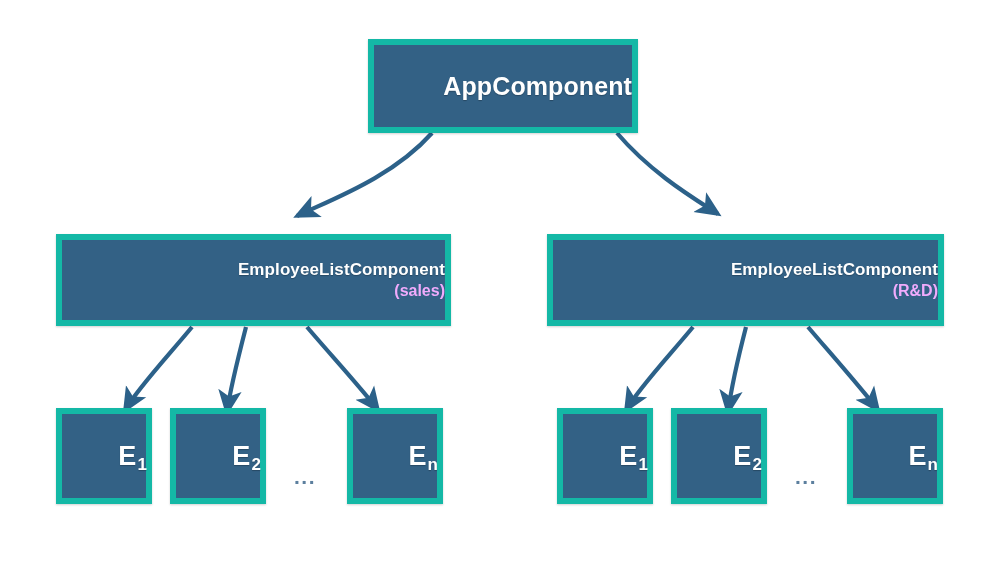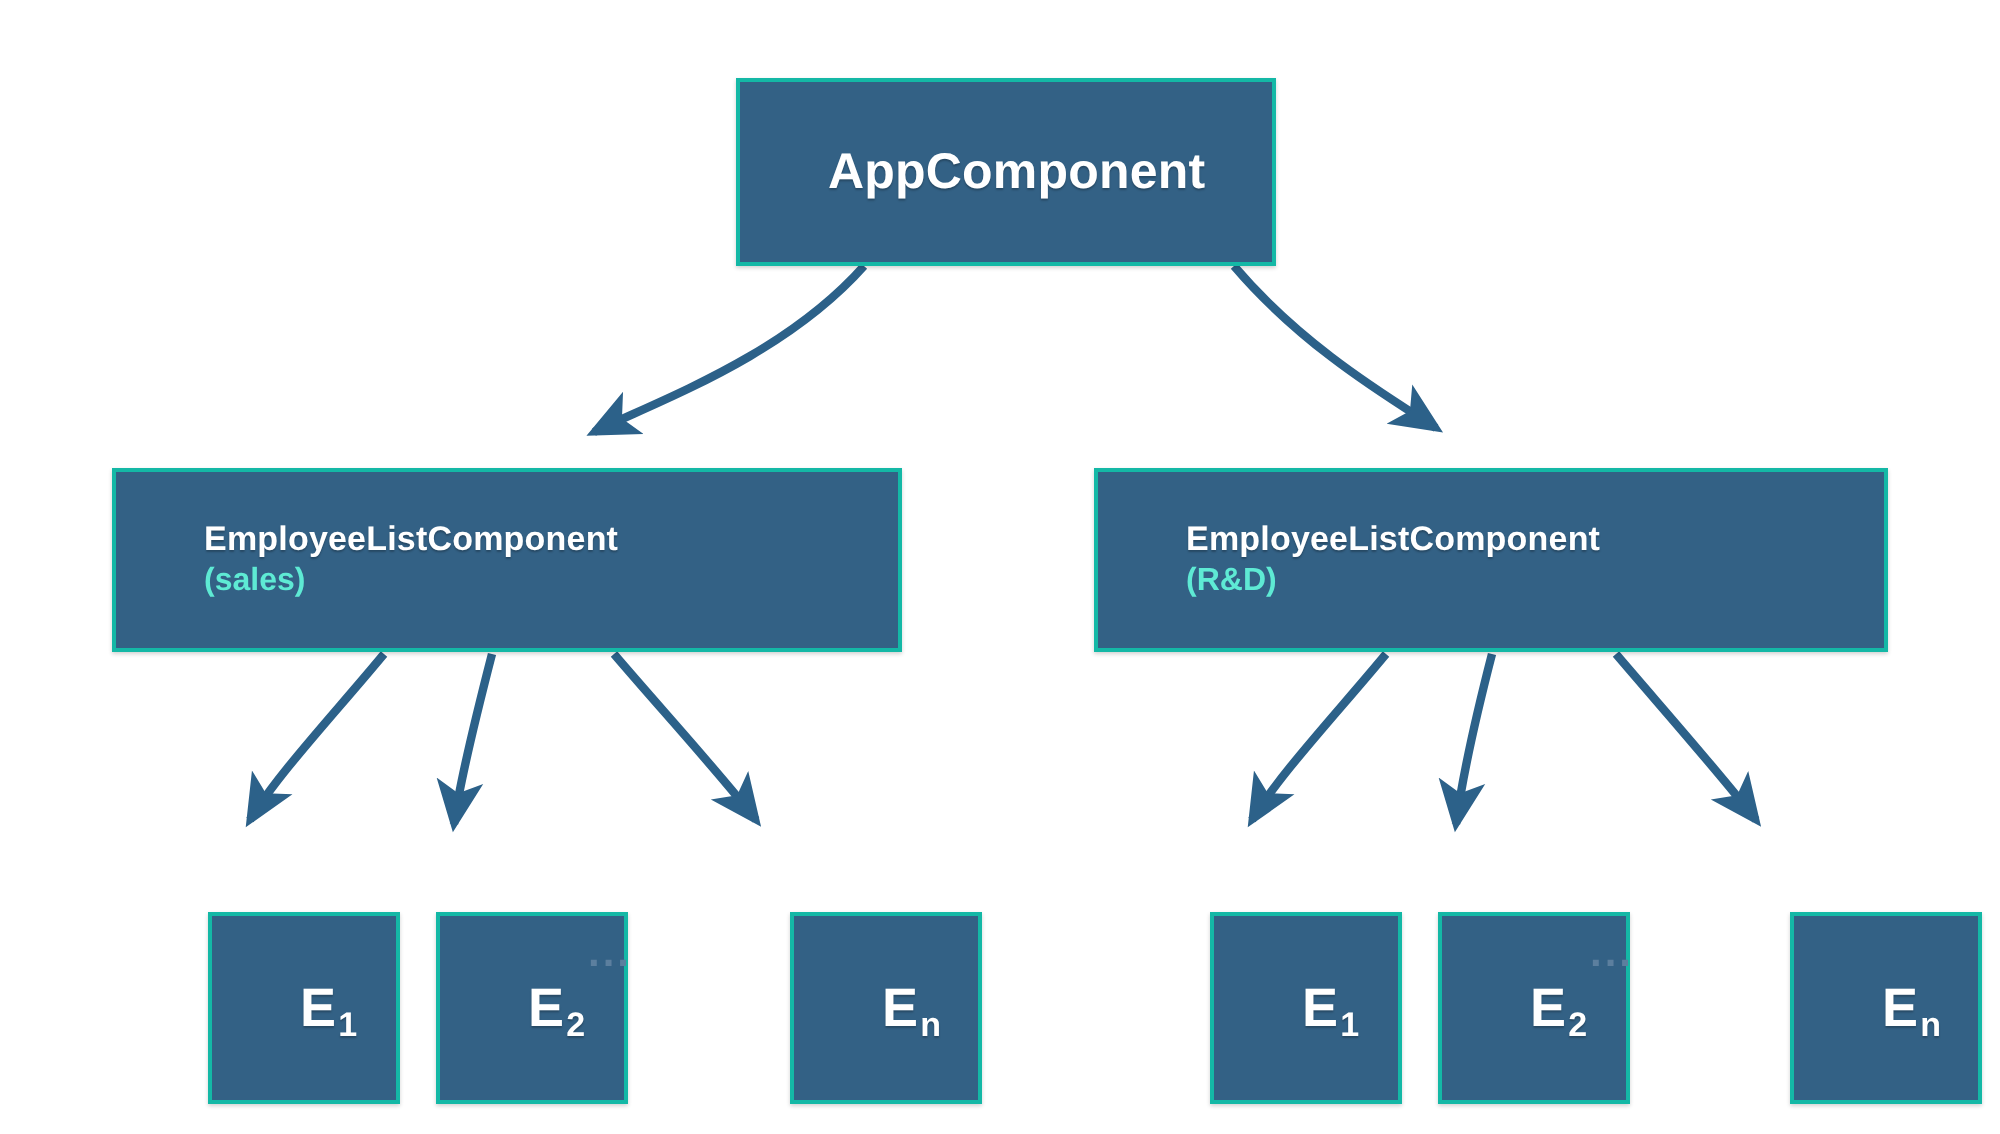--- a/index.html
+++ b/index.html
@@ -22,40 +22,40 @@
     position: absolute;
     left: 0;
     top: 0;
     width: 1000px;
     height: 567px;
     pointer-events: none;
   }
   .node {
     position: absolute;
     background: #336185;
-    border: 2px solid #14b8a6;
+    border: 6px solid #14b8a6;
     box-sizing: border-box;
     display: flex;
     flex-direction: column;
-    align-items: flex-start;
+    align-items: flex-end;
     justify-content: center;
     color: #ffffff;
     text-align: center;
     box-shadow: 0 1px 2px rgba(0,0,0,0.18);
     padding-left: 44px;
   }
   .node-title {
     font-weight: bold;
     letter-spacing: 0.1px;
     line-height: 1.05;
     text-shadow: 0 1px 1px rgba(0,0,0,0.25);
   }
   .node-sub {
     font-weight: bold;
-    color: #5eead4;
+    color: #f0abfc;
     line-height: 1.1;
     margin-top: 3px;
   }
   
   #node-app {
     left: 368px;
     top: 39px;
     width: 270px;
     height: 94px;
   }
@@ -66,24 +66,23 @@
     top: 234px;
     height: 92px;
   }
   #node-list-sales { left: 56px; width: 395px; }
   #node-list-rd   { left: 547px; width: 397px; }
   .node-mid .node-title { font-size: 17px; }
   .node-mid .node-sub   { font-size: 16px; }
 
   
   .node-leaf {
-    top: 456px;
+    top: 408px;
     width: 96px;
     height: 96px;
-    margin-left: 48px;
   }
   .node-leaf .node-title {
     font-size: 27px;
   }
   .node-leaf .node-title sub {
     font-size: 17px;
     font-weight: bold;
     vertical-align: baseline;
     position: relative;
     top: 5px;

